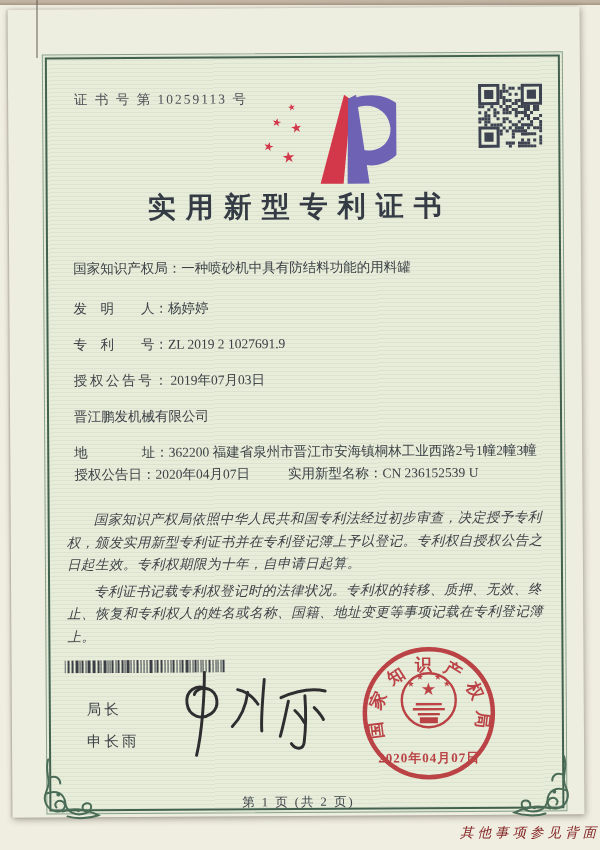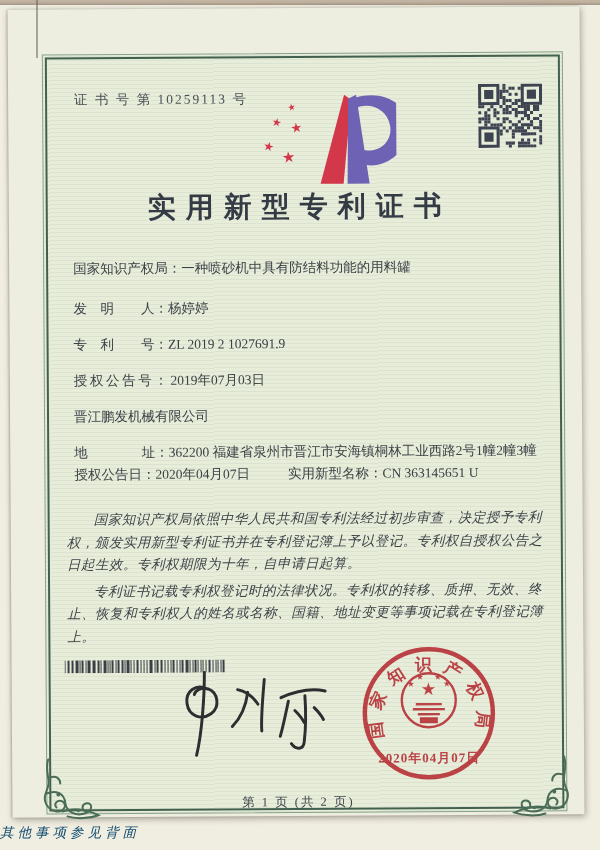--- a/index.html
+++ b/index.html
@@ -8,22 +8,22 @@
     background:#c3b4a3;
     font-family:"Liberation Serif","DejaVu Serif",serif;
   }
   
   .backing{
     position:absolute;left:-4px;top:5px;width:610px;height:850px;
     background:#f0ede1;
     box-shadow:0 -1px 3px rgba(90,80,60,.4);
   }
   .back-note{
-    position:absolute;top:824px;left:0;width:600px;text-align:left;
-    font-style:italic;font-size:13.5px;letter-spacing:4px;color:#0c4a6e;
+    position:absolute;top:824px;left:0;width:600px;text-align:right;
+    font-style:italic;font-size:13.5px;letter-spacing:4px;color:#7f1d1d;
   }
   .page2-edge{
     position:absolute;left:36px;top:0;width:2px;height:58px;
     background:rgba(95,92,78,.5);
   }
   
   .cert{
     position:absolute;left:10px;top:8px;width:572px;height:808px;
     background:#edeee0;
     transform:rotate(-.35deg);transform-origin:50% 50%;
@@ -325,21 +325,21 @@
       <span class="flabel">地　　　　址：</span>
         <span class="fvalue" style="max-width:372px;">362200 福建省泉州市晋江市安海镇桐林工业西路2号1幢2幢3幢</span>
     </div>
     <div class="grant-row">
       <span class="pair">
         <span>授权公告日：</span>
           <span>2020年04月07日</span>
       </span>
       <span class="pair">
         <span>实用新型名称：</span>
-          <span>CN 363145651 U</span>
+          <span>CN 236152539 U</span>
       </span>
     </div>
   </div>
 
   <div class="paras">
     <p>国家知识产权局依照中华人民共和国专利法经过初步审查，决定授予专利权，颁发实用新型专利证书并在专利登记簿上予以登记。专利权自授权公告之日起生效。专利权期限为十年，自申请日起算。</p>
     <p>专利证书记载专利权登记时的法律状况。专利权的转移、质押、无效、终止、恢复和专利权人的姓名或名称、国籍、地址变更等事项记载在专利登记簿上。</p>
   </div>
 
   <div class="barcode">
@@ -393,20 +393,24 @@
           <rect x="144" y="0" width="2" height="13"></rect>
           <rect x="148" y="0" width="1" height="13"></rect>
           <rect x="151" y="0" width="1" height="13"></rect>
           <rect x="153" y="0" width="1" height="13"></rect>
           <rect x="156" y="0" width="1" height="13"></rect>
           <rect x="158" y="0" width="2" height="13"></rect>
         </g>
       </svg>
   </div>
 
+  <div class="director">
+    <div class="line">局长</div>
+    <div class="line">申长雨</div>
+  </div>
 
   <svg class="signature" viewBox="0 0 190 112">
     <path d="M44,26 C32,20 20,28 22,42 C24,56 38,60 48,53 C58,46 56,30 45,26 C38,24 31,27 30,32"></path>
     <path d="M41,8 C41,34 38,74 32,98"></path>
     <path d="M88,30 C86,44 80,58 71,67"></path>
     <path d="M77,27 C86,29 94,35 99,43"></path>
     <path d="M106,16 C104,38 102,58 103,72"></path>
     <path d="M124,36 C140,29 158,26 172,29"></path>
     <path d="M132,40 C129,54 126,68 123,78"></path>
     <path d="M150,34 C151,50 151,68 149,84 C148,93 140,93 135,86"></path>

